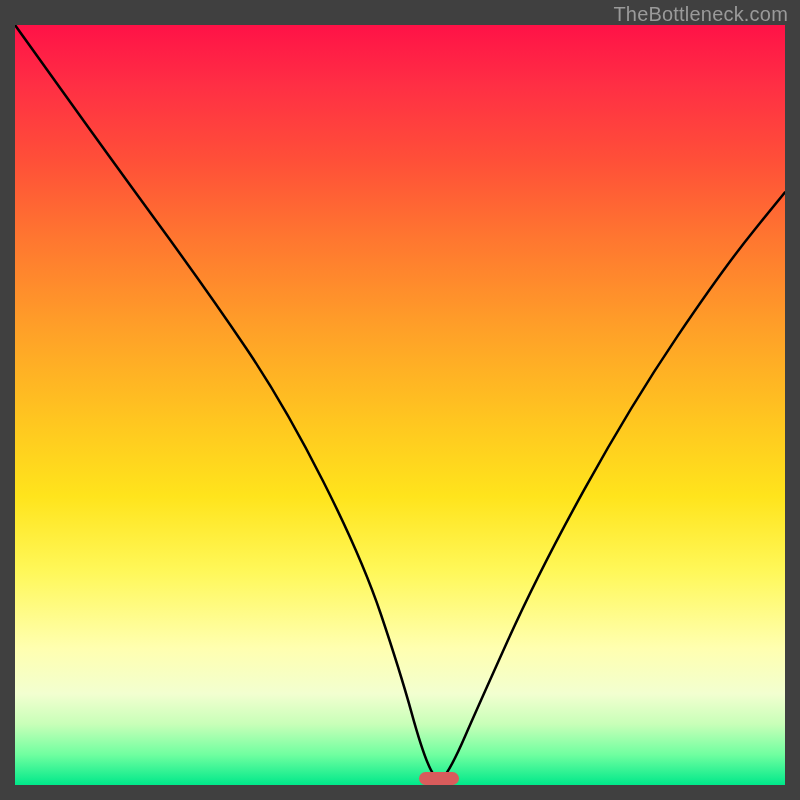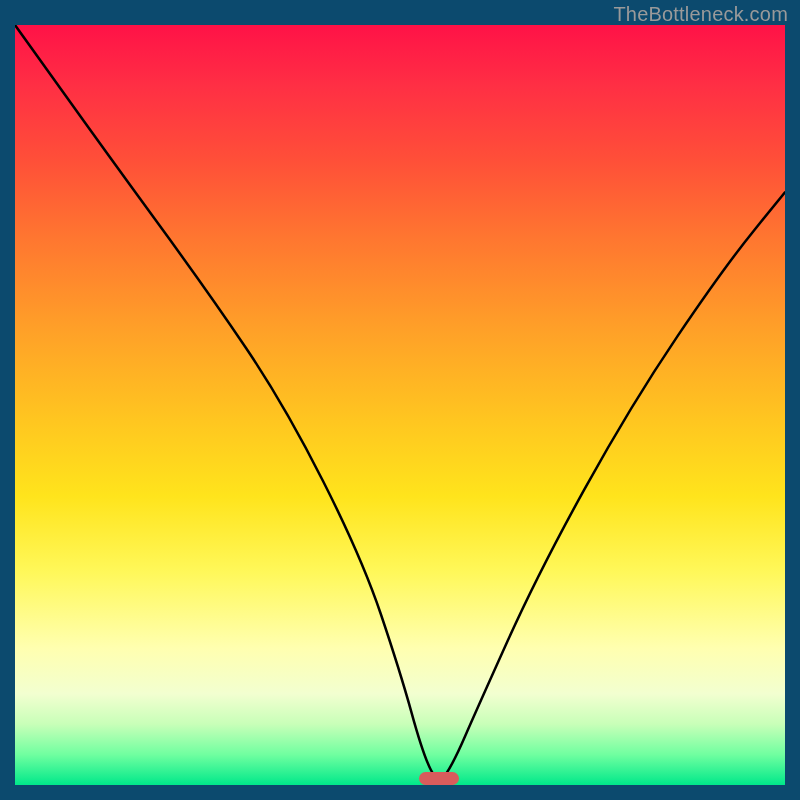--- a/index.html
+++ b/index.html
@@ -10,21 +10,21 @@
     background: #000;
     overflow: hidden;
     font-family: Arial, Helvetica, sans-serif;
   }
   .frame {
     position: absolute;
     left: 0;
     top: 0;
     width: 800px;
     height: 800px;
-    background: #0c4a6e;
+    background: #404040;
   }
   .plot {
     position: absolute;
     left: 15px;
     top: 25px;
     width: 770px;
     height: 760px;
     
     background: linear-gradient(
       to bottom,

